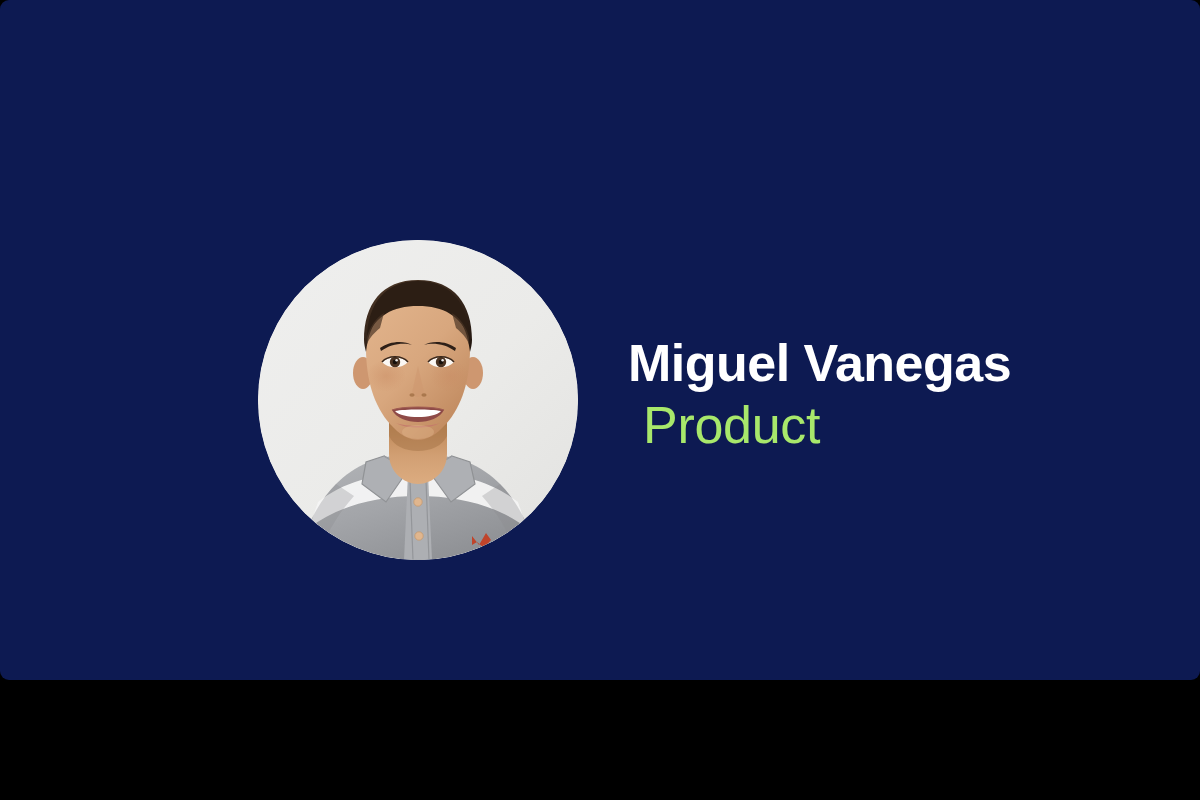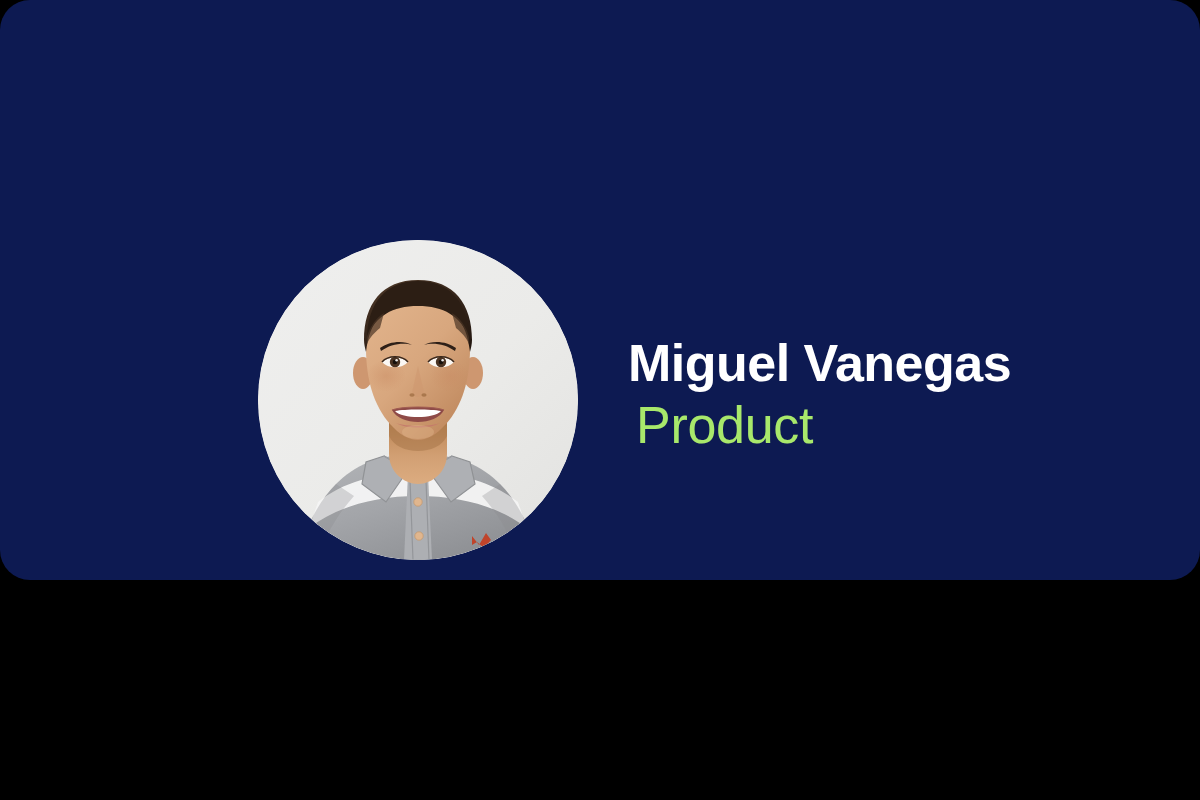--- a/index.html
+++ b/index.html
@@ -10,23 +10,23 @@
   body {
     width: 1200px;
     height: 800px;
     overflow: hidden;
     font-family: "Liberation Sans", sans-serif;
   }
 
   #profile-card {
     position: relative;
     width: 1200px;
-    height: 580px;
+    height: 680px;
     background: #0D1A52;
-    border-radius: 30px;
+    border-radius: 9px;
     overflow: hidden;
     box-sizing: border-box;
   }
 
   
   #avatar {
     position: absolute;
     left: 258px;
     top: 240px;
     width: 320px;
@@ -52,21 +52,21 @@
     margin: 0;
     font-family: "Liberation Sans", sans-serif;
     font-size: 52px;
     font-weight: 700;
     letter-spacing: -0.5px;
     line-height: 54px;
     color: #FFFFFF;
     white-space: nowrap;
   }
   #person-role {
-    margin: 8px;
+    margin: 15px;
     margin-top: 8px;
     font-family: "Liberation Sans", sans-serif;
     font-size: 52px;
     font-weight: 400;
     letter-spacing: -0.3px;
     line-height: 54px;
     color: #A8E86B;
     white-space: nowrap;
   }
 </style>

